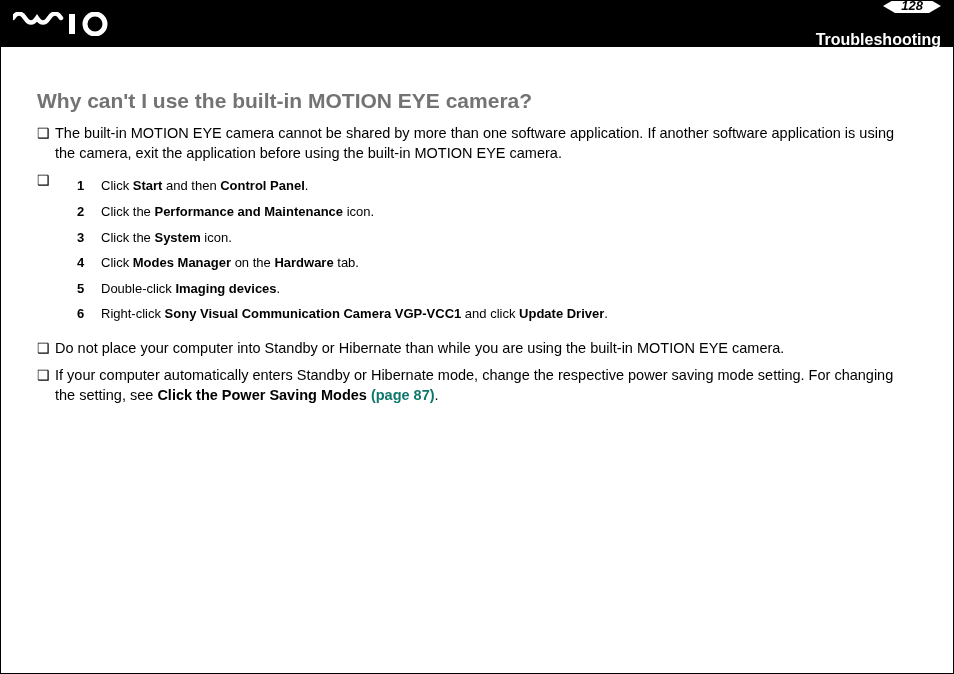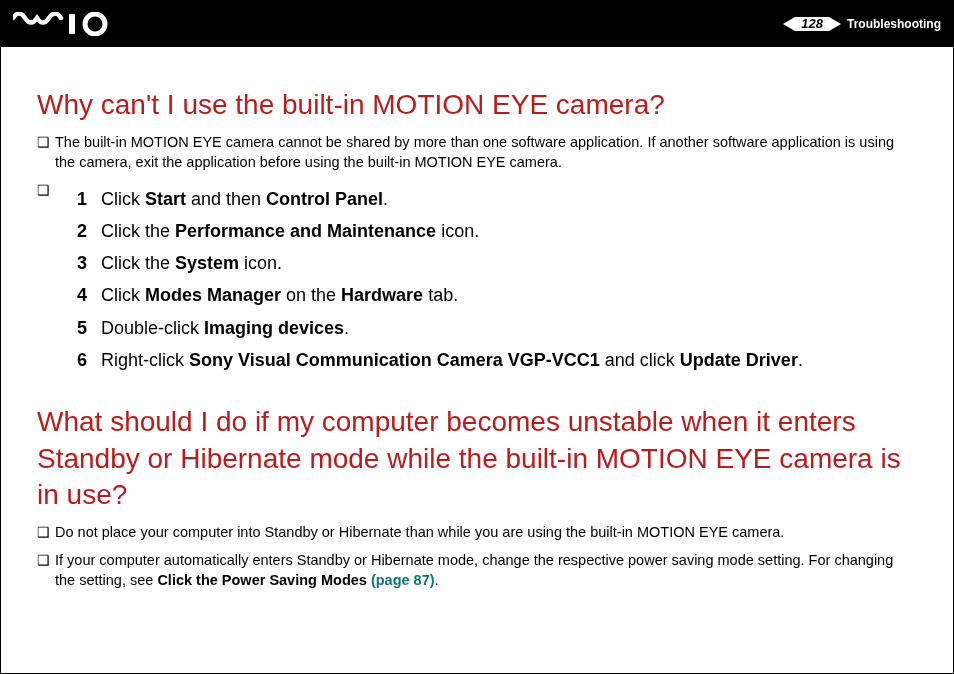--- a/index.html
+++ b/index.html
@@ -22,23 +22,23 @@
     padding: 0 12px;
     height: 46px;
   }
   .vaio-logo {
     display: flex;
     align-items: center;
   }
   .vaio-logo svg { display:block; }
   .header-right {
     display: flex;
-    flex-direction: row;
+    flex-direction: column;
     align-items: flex-end;
-    gap: 6px;
+    gap: 18px;
   }
   .page-nav {
     display: flex;
     align-items: center;
     gap: 0;
   }
   .arrow-left, .arrow-right {
     width: 0; height: 0;
     border-top: 7px solid transparent;
     border-bottom: 7px solid transparent;
@@ -49,31 +49,31 @@
     background: #fff;
     color: #000;
     font-style: italic;
     font-weight: bold;
     font-size: 13px;
     padding: 0 6px;
     line-height: 14px;
     height: 14px;
   }
   .section-label {
-    font-size: 12px;
+    font-size: 16px;
     font-weight: bold;
     color: #fff;
   }
   .content {
     padding: 24px 36px 0 36px;
   }
   h2.heading {
-    color: #b91c1c;
-    font-weight: normal;
-    font-size: 28px;
+    color: #737373;
+    font-weight: bold;
+    font-size: 21px;
     margin: 24px 0 10px 0;
     line-height: 1.3;
   }
   h2.heading.first { margin-top: 16px; }
   ul.bullets {
     list-style: none;
     padding: 0;
     margin: 0;
   }
   ul.bullets > li {
@@ -92,21 +92,21 @@
   ol.steps {
     list-style: none;
     padding: 0 0 0 22px;
     margin: 6px 0 0 0;
     counter-reset: step;
   }
   ol.steps > li {
     counter-increment: step;
     display: flex;
     align-items: flex-start;
-    font-size: 18px;
+    font-size: 13px;
     margin: 0 0 8px 0;
     line-height: 1.35;
   }
   ol.steps > li::before {
     content: counter(step);
     font-weight: bold;
     width: 24px;
     flex: 0 0 24px;
   }
   .b { font-weight: bold; }
@@ -162,21 +162,20 @@
               <span><span>Double-click </span><span class="b">Imaging devices</span><span>.</span></span>
             </li>
           <li>
               <span><span>Right-click </span><span class="b">Sony Visual Communication Camera VGP-VCC1</span><span> and click </span><span class="b">Update Driver</span><span>.</span></span>
             </li>
         </ol>
       </span>
     </li>
   </ul>
 
-  <h2 class="heading">What should I do if my computer becomes unstable when it enters Standby or Hibernate mode while the built-in MOTION EYE camera is in use?</h2>
 
   <ul class="bullets">
     <li>
       <span class="bullet-mark">❑</span>
       <span class="bullet-text">Do not place your computer into Standby or Hibernate than while you are using the built-in MOTION EYE camera.</span>
     </li>
     <li>
       <span class="bullet-mark">❑</span>
       <span class="bullet-text">
         <span>If your computer automatically enters Standby or Hibernate mode, change the respective power saving mode setting. For changing the setting, see </span><span class="b">Click the Power Saving Modes </span><span class="link">(page 87)</span><span>.</span>

